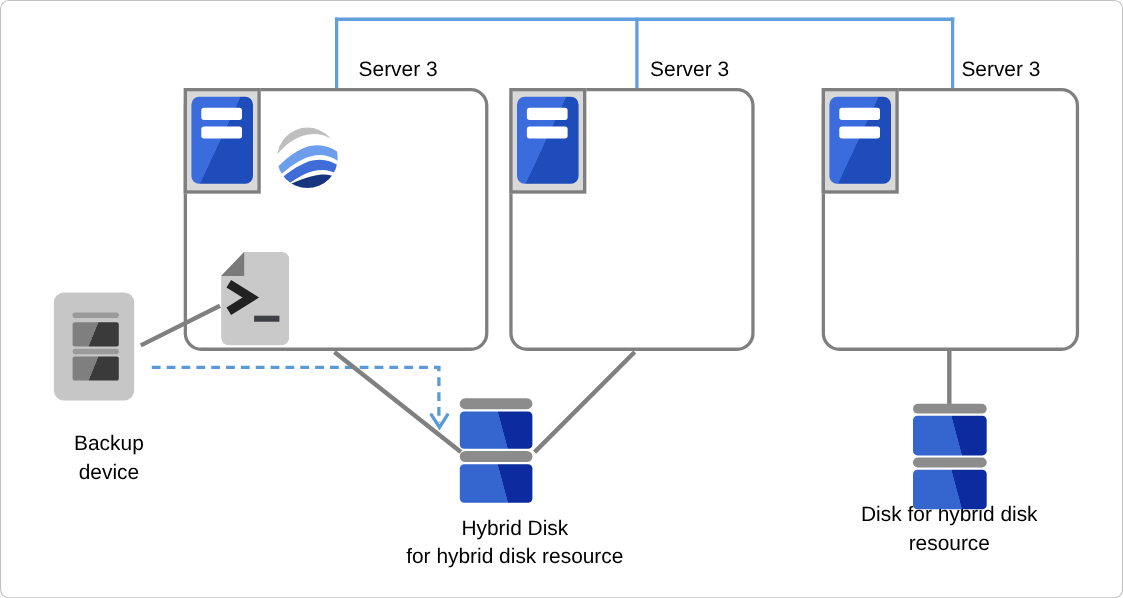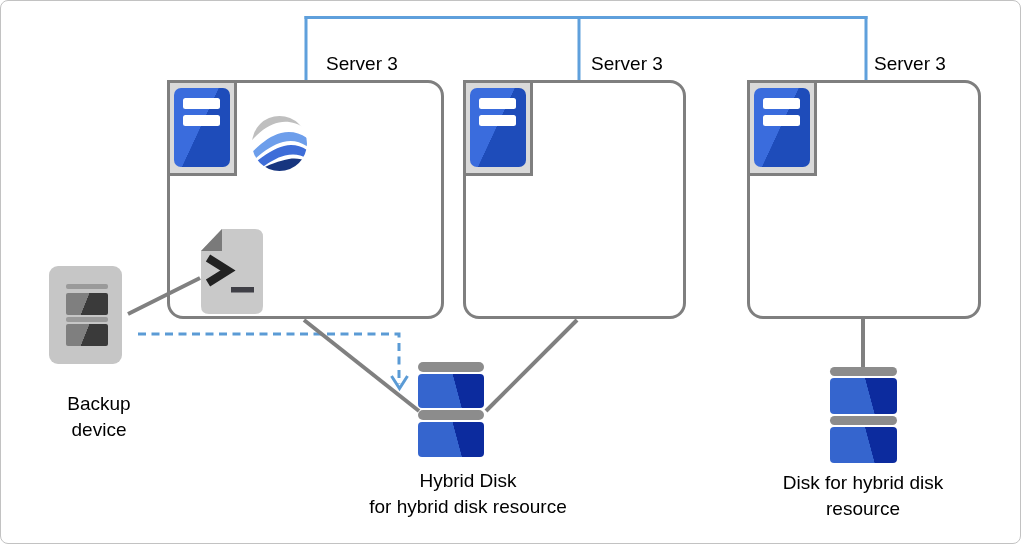--- a/index.html
+++ b/index.html
@@ -177,16 +177,16 @@
   </div>
   <div class="lbl center" style="left:337px;top:467px;width:260px;">Hybrid Disk
 for hybrid disk resource</div>
 
   <div id="hybrid-disk" class="disk">
     <div class="cap" style="top:0;"></div>
     <div class="body" style="top:11px;height:36px;"></div>
     <div class="cap" style="top:49px;"></div>
     <div class="body" style="top:60px;height:36px;"></div>
   </div>
-  <div class="lbl center" style="left:742px;top:469px;width:240px;">Disk for hybrid disk
+  <div class="lbl center" style="left:742px;top:455px;width:240px;">Disk for hybrid disk
 resource</div>
 
 </div>
 
 </body></html>

